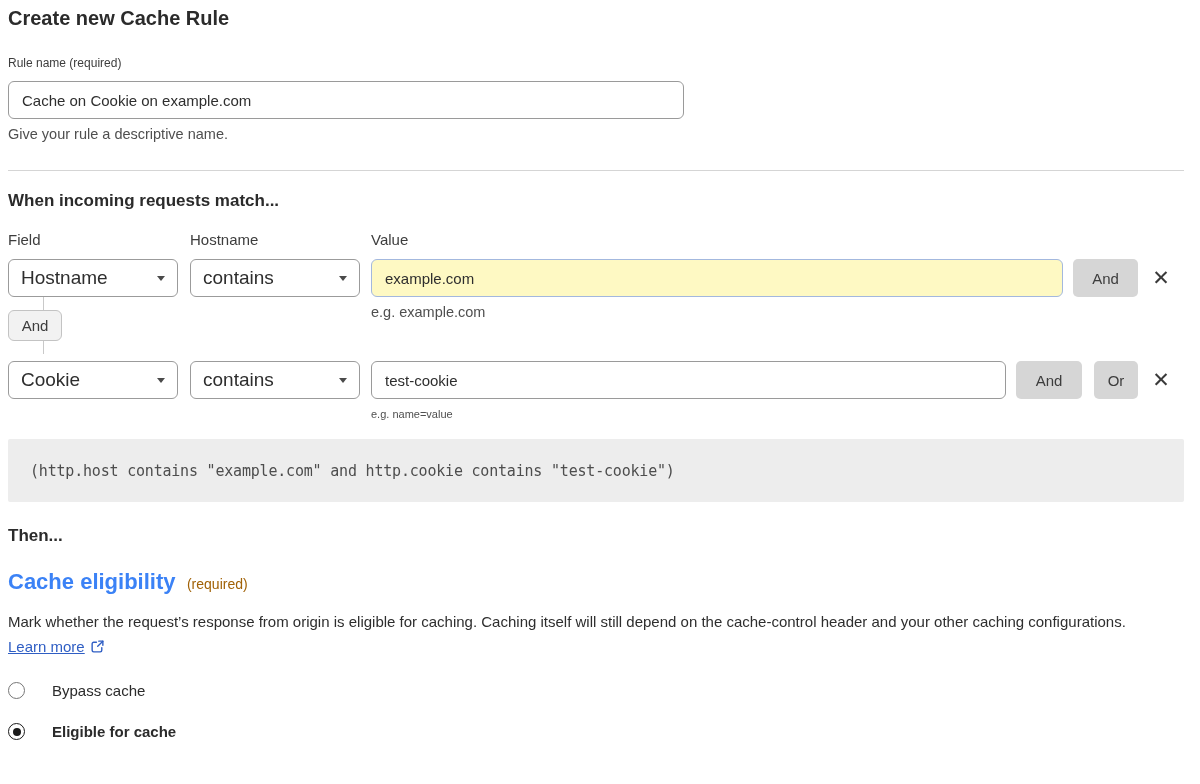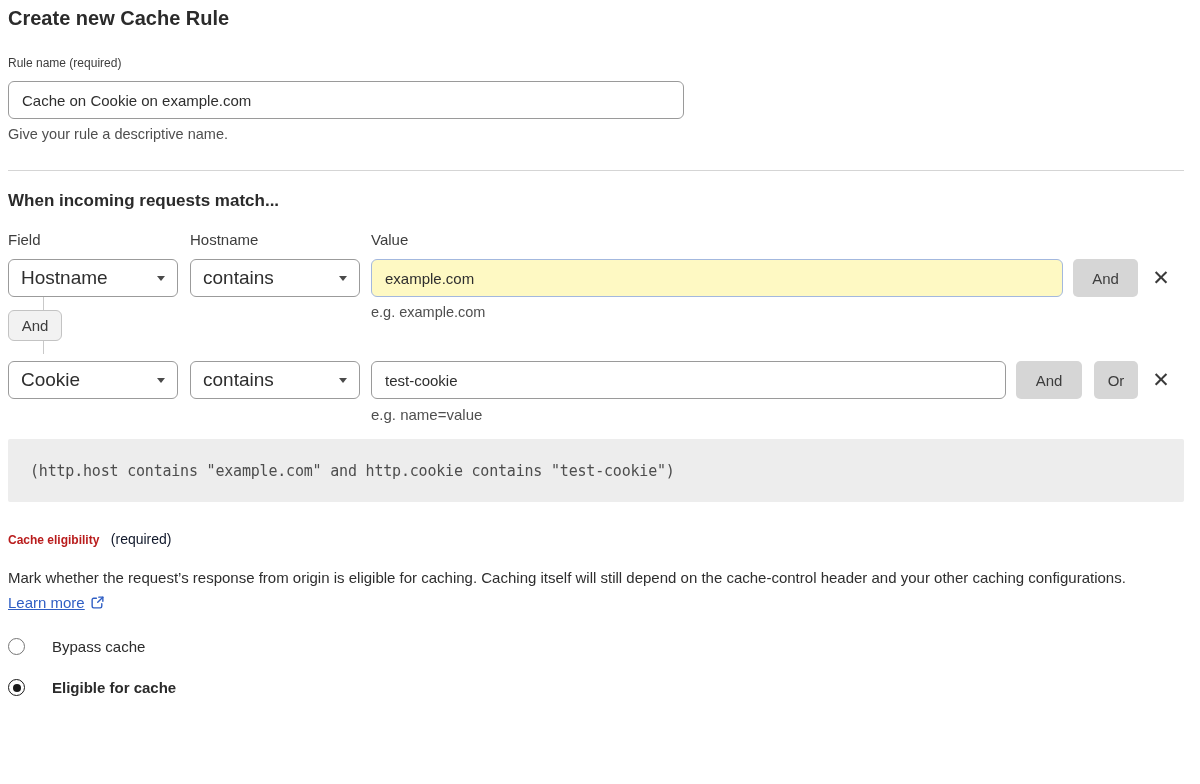--- a/index.html
+++ b/index.html
@@ -68,37 +68,37 @@
 
   .between-rows { position: relative; height: 57px; }
   .connector-stack { position: absolute; left: 0; top: 0; }
   .connector-line { width: 1px; height: 13px; background: #c9c9c9; margin-left: 35px; }
   .connector-badge {
     width: 54px; height: 31px; background: #f2f2f2; border: 1px solid #c3c3c3;
     border-radius: 6px; display: flex; align-items: center; justify-content: center;
     font-size: 15px; color: #3d3d3d; cursor: pointer;
   }
   .row-hint { position: absolute; left: 363px; top: 7px; font-size: 14.5px; color: #4f4f4f; text-align: right; }
-  .hint-after-row { margin: 7px 0 16px 363px; font-size: 15px; color: #4f4f4f; line-height: 17px; }
+  .hint-after-row { margin: 7px 0 16px 363px; font-size: 11px; color: #4f4f4f; line-height: 17px; }
 
   .expr-header { display: flex; justify-content: space-between; align-items: baseline; margin-top: 36px; }
   .expr-label { font-size: 15px; color: #3a3a3a; line-height: 17px; }
   .link { color: #2f5ec4; text-decoration: underline; cursor: pointer; font-size: 15px; }
   .code-block {
     margin-top: 11px; background: #ededed; border-radius: 2px; height: 63px;
     display: flex; align-items: center; padding: 0 22px;
     font-family: "DejaVu Sans Mono", "Liberation Mono", monospace;
     font-size: 15px; color: #4d4d4d; letter-spacing: -0.2px;
   }
 
   h2.then-heading { font-size: 17px; font-weight: bold; color: #2b2b2b; margin: 25px 0 0 0; line-height: 18px; }
 
   .cache-elig-heading { margin-top: 27px; line-height: 19px; }
-  .cache-elig-heading .h { font-size: 12px; font-weight: bold; color: #b91c1c; margin-top: 22px; }
-  .cache-elig-heading .req { font-size: 14px; color: #0f172a; margin-left: 7px; }
+  .cache-elig-heading .h { font-size: 22px; font-weight: bold; color: #3b82f6; margin-top: 22px; }
+  .cache-elig-heading .req { font-size: 14px; color: #a16207; margin-left: 7px; }
 
   .description { margin-top: 15px; font-size: 15px; color: #2e2e2e; line-height: 25px; max-width: 1160px; }
   .ext-link-icon { vertical-align: -2px; margin-left: 5px; }
 
   .radio-row { display: flex; align-items: center; margin-top: 24px; cursor: pointer; }
   .radio-row.first { margin-top: 23px; }
   .radio-circle {
     width: 17px; height: 17px; border-radius: 50%; border: 1px solid #767676;
     background: #fff; flex: none; position: relative;
   }
@@ -168,20 +168,21 @@
     <button class="logic-btn and-btn" style="width:66px;">And</button>
     <button class="logic-btn or-btn">Or</button>
     <span class="x-icon">✕</span>
   </div>
   <div class="hint-after-row">e.g. name=value</div>
 
   <div class="code-block">
     <span>(http.host contains "example.com" and http.cookie contains "test-cookie")</span>
   </div>
 
+  <h2 class="then-heading">Then...</h2>
 
   <div class="cache-elig-heading">
     <span class="h">Cache eligibility</span>
     <span class="req">(required)</span>
   </div>
 
   <div class="description">
     <span>Mark whether the request’s response from origin is eligible for caching. Caching itself will still depend on the cache-control header and your other caching configurations. </span><a class="link">Learn more</a><svg class="ext-link-icon" width="15" height="15" viewBox="0 0 14 14">
         <path d="M6 3H3.4A1.4 1.4 0 0 0 2 4.4v6.2A1.4 1.4 0 0 0 3.4 12h6.2A1.4 1.4 0 0 0 11 10.6V8" fill="none" stroke="#2f5ec4" stroke-width="1.3" stroke-linecap="round"></path>
         <path d="M8.2 2H12v3.8" fill="none" stroke="#2f5ec4" stroke-width="1.3" stroke-linecap="round" stroke-linejoin="round"></path>

